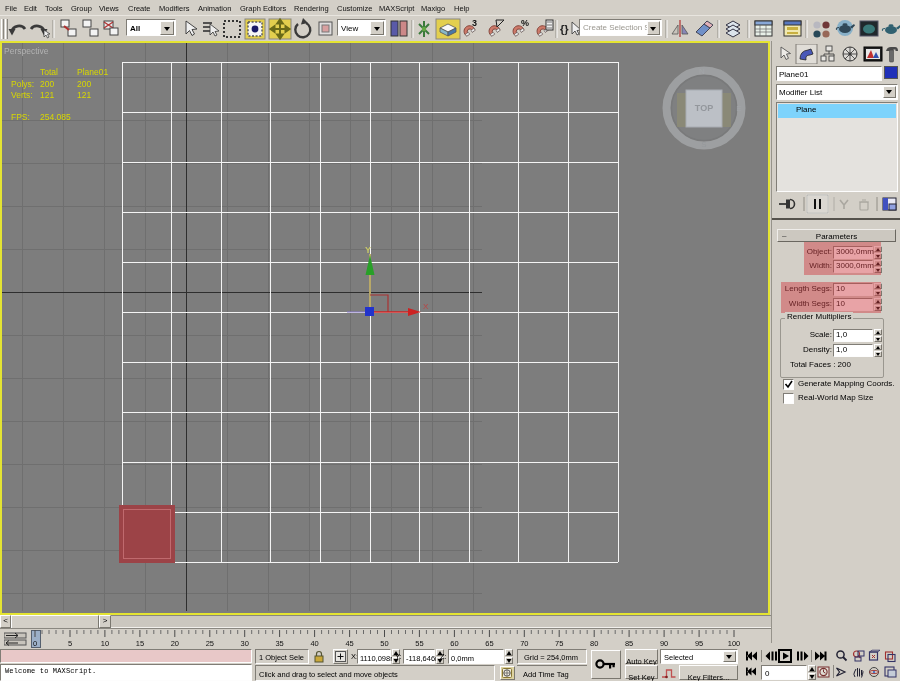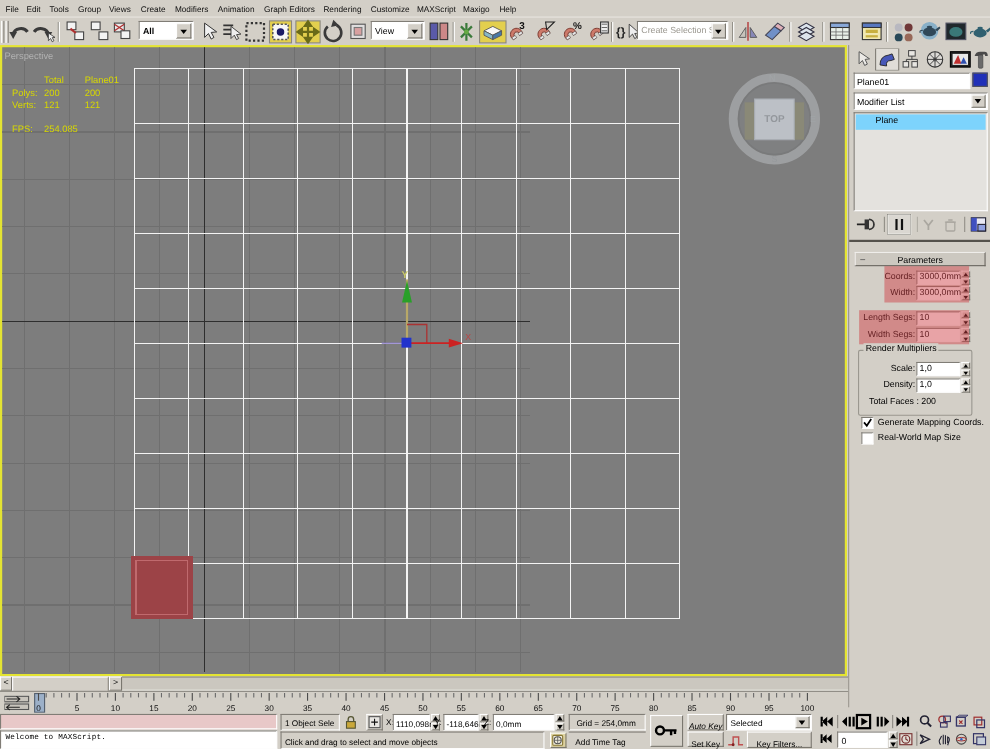--- a/index.html
+++ b/index.html
@@ -348,21 +348,21 @@
         <line x1="103" y1="3" x2="103" y2="17" stroke="#918e86"></line>
         <rect x="109" y="4" width="13" height="12" fill="#e8e8f4" stroke="#223"></rect>
         <rect x="109" y="4" width="5" height="12" fill="#4050c0"></rect>
         <rect x="115" y="10" width="7" height="6" fill="#90a0e0" stroke="#223"></rect>
       </svg>
       <div class="ab" style="left:0px;top:177px;width:129px;height:2px;background:#55524c;"></div>
       <div class="ab raised" style="left:5px;top:188px;width:119px;height:13px;background:#ccc8c0;border-color:#efedea #6a6760 #6a6760 #efedea;">
         <span class="ab" style="left:4px;top:1px;font-size:8px;color:#333;">–</span>
         <span class="ab lbl" style="left:0;top:2px;width:100%;text-align:center;">Parameters</span>
       </div>
-      <span class="ab lbl" style="left:0px;top:206px;width:60px;text-align:right;">Coords:</span>
+      <span class="ab lbl" style="left:0px;top:206px;width:60px;text-align:right;">Object:</span>
       <div class="ab sunken" style="left:61px;top:205px;width:40px;height:13px;background:#fff;">
         <span class="ab" style="left:2px;top:0px;font-size:8px;">3000,0mm</span>
       </div>
       <div class="ab" style="left:102px;top:205px;width:8px;height:13px;">
         <div class="ab raised btn" style="left:0;top:0;width:8px;height:6px;">
           <svg width="6" height="5">
             <path d="M 3 1 l 2 3 h -4 z" fill="#000"></path>
           </svg>
         </div>
         <div class="ab raised btn" style="left:0;top:7px;width:8px;height:6px;">
@@ -687,21 +687,21 @@
       <div class="ab sunken" style="left:517px;top:17px;width:70px;height:16px;border-bottom:none;border-left:none;border-right:none;">
         <span class="ab" style="left:6px;top:4px;font-size:7.5px;white-space:nowrap;">Add Time Tag</span>
       </div>
       <div class="ab raised btn" style="left:591px;top:2px;width:30px;height:29px;">
         <svg width="28" height="27">
           <circle cx="8" cy="13" r="3.6" fill="none" stroke="#000" stroke-width="2.2"></circle>
           <line x1="11.5" y1="13" x2="23" y2="13" stroke="#000" stroke-width="2.2"></line>
           <path d="M 17 13 l 0 4.5 l 2.2 0 l 0 -4.5 z M 20.5 13 l 0 3.2 l 2.2 0 l 0 -3.2 z" fill="#000"></path>
         </svg>
       </div>
-      <div class="ab raised btn" style="left:625px;top:1px;width:33px;height:15px;text-align:center;font-style:italic;"><span style="font-size:7.5px;">Auto Key</span></div>
+      <div class="ab raised btn" style="left:625px;top:1px;width:33px;height:15px;text-align:center;"><span style="font-size:7.5px;">Auto Key</span></div>
       <div class="ab raised btn" style="left:625px;top:17px;width:33px;height:14px;text-align:center;"><span style="font-size:7.5px;">Set Key</span></div>
       <div class="ab sunken fld" style="left:660px;top:1px;width:78px;height:15px;">
         <span class="ab" style="left:3px;top:3px;font-size:7.5px;">Selected</span>
         <div class="ab raised btn" style="right:1px;top:1px;width:13px;height:11px;">
           <svg width="11" height="9">
             <path d="M 2 3 l 3 4 l 3 -4 z" fill="#000"></path>
           </svg>
         </div>
       </div>
       <svg class="ab" style="left:660px;top:18px;" width="18" height="14">

